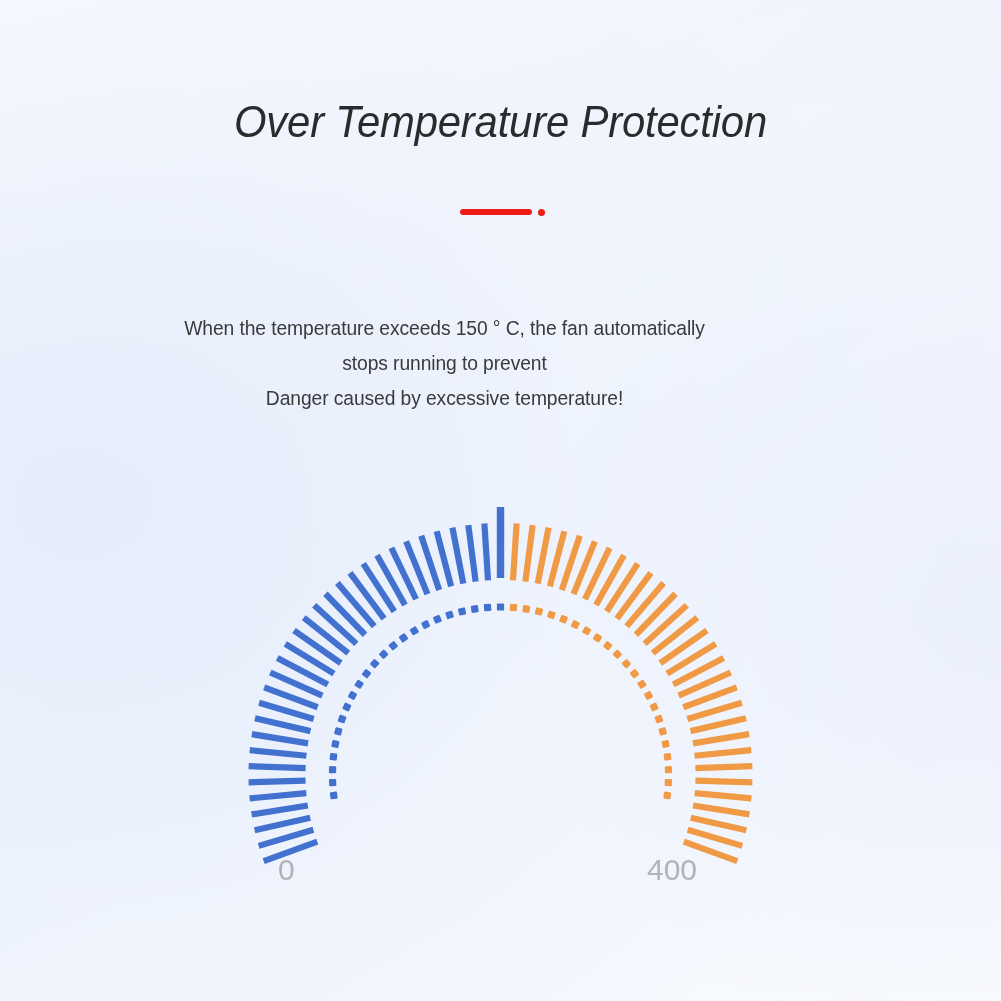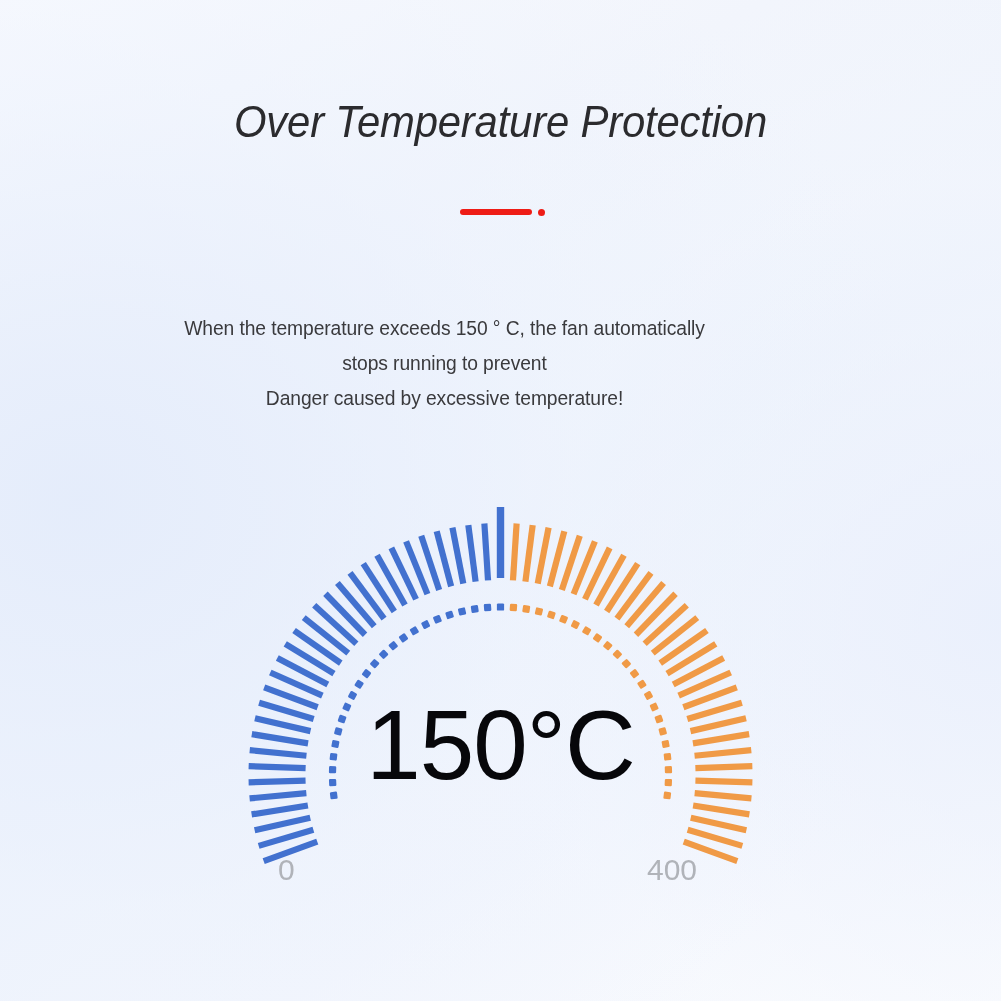--- a/index.html
+++ b/index.html
@@ -262,20 +262,19 @@
           <rect x="655.31" y="315.45" width="7.2" height="7.2" rx="1.2" fill="#f09a46" transform="rotate(70.55 658.91 319.05)"></rect>
           <rect x="659.14" y="327.79" width="7.2" height="7.2" rx="1.2" fill="#f09a46" transform="rotate(74.95 662.74 331.39)"></rect>
           <rect x="662.01" y="340.39" width="7.2" height="7.2" rx="1.2" fill="#f09a46" transform="rotate(79.36 665.61 343.99)"></rect>
           <rect x="663.91" y="353.18" width="7.2" height="7.2" rx="1.2" fill="#f09a46" transform="rotate(83.77 667.51 356.78)"></rect>
           <rect x="664.82" y="366.07" width="7.2" height="7.2" rx="1.2" fill="#f09a46" transform="rotate(88.18 668.42 369.67)"></rect>
           <rect x="664.73" y="378.99" width="7.2" height="7.2" rx="1.2" fill="#f09a46" transform="rotate(92.59 668.33 382.59)"></rect>
           <rect x="663.65" y="391.87" width="7.2" height="7.2" rx="1.2" fill="#f09a46" transform="rotate(97.00 667.25 395.47)"></rect>
         </g>
     </svg>
 
-    <div class="gauge-center-readout">150°C</div>
 
     <div class="gauge-label min">0</div>
 
     <div class="gauge-label max">400</div>
   </div>
 
 </div>
 
 </body></html>

